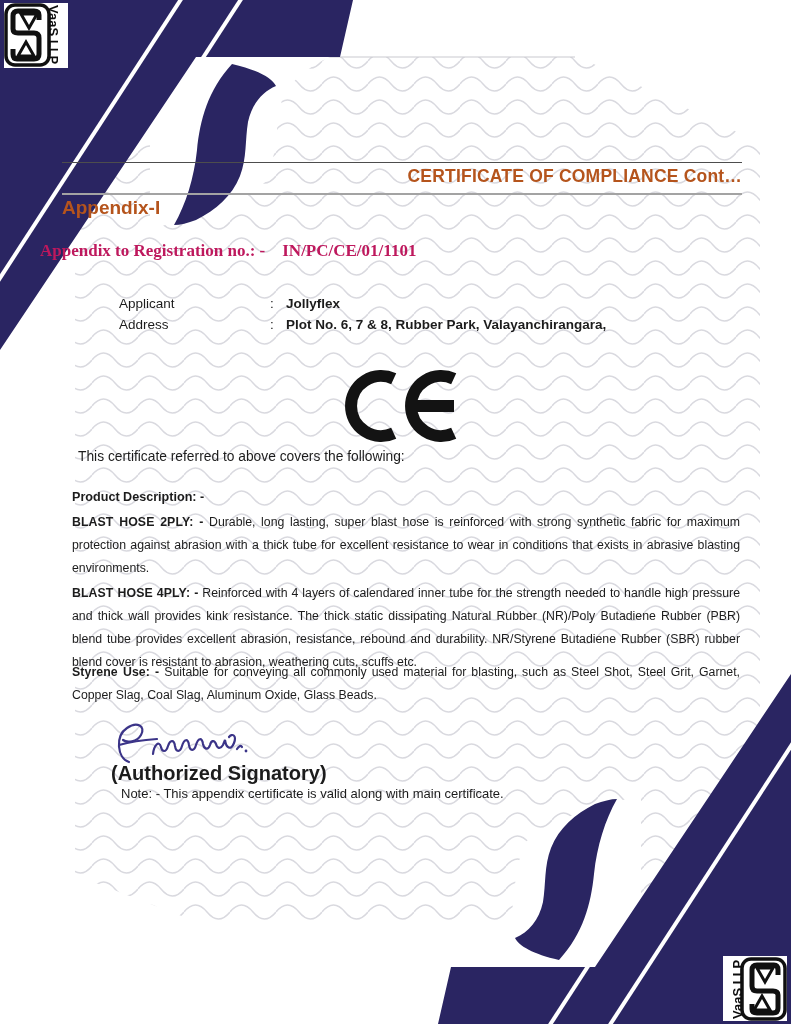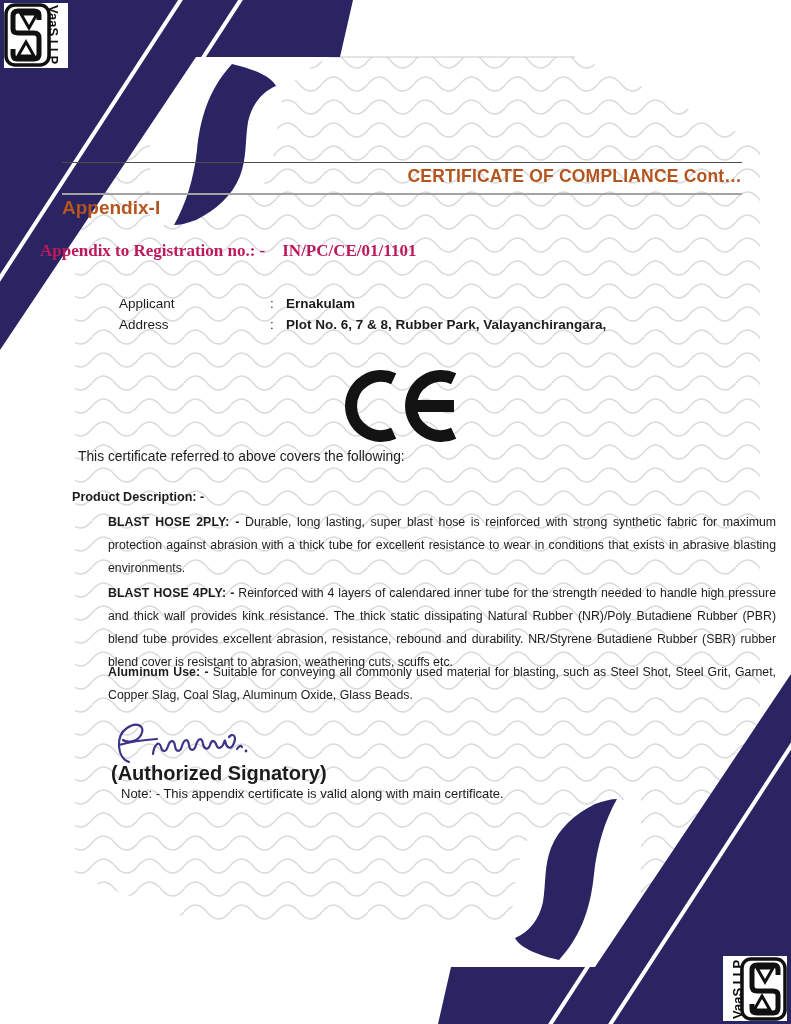--- a/index.html
+++ b/index.html
@@ -23,21 +23,21 @@
   }
   .regline{
     left:40px;width:711px;top:241px;text-align:left;
     font-size:17px;font-weight:bold;white-space:pre;color:#be185d;font-family:Liberation Serif, serif;
   }
   .kv{left:82px;font-size:13.5px;line-height:21px;display:flex;}
   .kv .k{width:151px;flex:0 0 151px;margin-left:37px;}
   .kv .c{width:16px;flex:0 0 16px;}
   .kv .v{font-weight:bold;}
   .intro{left:78px;top:449px;font-size:13.8px;}
-  .para{left:72px;width:668px;font-size:12.3px;line-height:23px;text-align:justify;margin-left:36px;}
+  .para{left:72px;width:668px;font-size:12.3px;line-height:23px;text-align:justify;}
   .para b{letter-spacing:.1px;}
   .heading{left:72px;top:490px;font-size:12.6px;font-weight:bold;}
   .authsig{left:111px;top:762px;font-size:20px;font-weight:bold;}
   .note{left:121px;top:786px;font-size:13px;}
 </style>
 </head>
 <body>
 
 <div class="page">
 
@@ -111,34 +111,34 @@
     <div class="rule abs" style="top:162px"></div>
     <div class="abs title">CERTIFICATE OF COMPLIANCE Cont…</div>
     <div class="rule light abs" style="top:193px"></div>
     <div class="abs subtitle">Appendix-I</div>
 
     <div class="abs regline">Appendix to Registration no.: -    IN/PC/CE/01/1101</div>
 
     <div class="abs kv" style="top:293px">
       <span class="k">Applicant</span>
       <span class="c">:</span>
-      <span class="v">Ernakulam</span>
+      <span class="v">Jollyflex</span>
     </div>
     <div class="abs kv" style="top:314px">
       <span class="k">Address</span>
       <span class="c">:</span>
       <span class="v">Plot No. 6, 7 &amp; 8, Rubber Park, Valayanchirangara,</span>
     </div>
 
     <div class="abs intro">This certificate referred to above covers the following:</div>
 
     <div class="abs heading">Product Description: -</div>
 
     <div class="abs para" style="top:511px"><b>BLAST HOSE 2PLY: -</b><span> Durable, long lasting, super blast hose is reinforced with strong synthetic fabric for maximum protection against abrasion with a thick tube for excellent resistance to wear in conditions that exists in abrasive blasting environments.</span></div>
 
     <div class="abs para" style="top:582px"><b>BLAST HOSE 4PLY: -</b><span> Reinforced with 4 layers of calendared inner tube for the strength needed to handle high pressure and thick wall provides kink resistance. The thick static dissipating Natural Rubber (NR)/Poly Butadiene Rubber (PBR) blend tube provides excellent abrasion, resistance, rebound and durability. NR/Styrene Butadiene Rubber (SBR) rubber blend cover is resistant to abrasion, weathering cuts, scuffs etc.</span></div>
 
-    <div class="abs para" style="top:661px"><b>Aluminum Use: -</b><span> Suitable for conveying all commonly used material for blasting, such as Steel Shot, Steel Grit, Garnet, Copper Slag, Coal Slag, Aluminum Oxide, Glass Beads.</span></div>
+    <div class="abs para" style="top:661px"><b>Styrene Use: -</b><span> Suitable for conveying all commonly used material for blasting, such as Steel Shot, Steel Grit, Garnet, Copper Slag, Coal Slag, Aluminum Oxide, Glass Beads.</span></div>
 
     <div class="abs authsig">(Authorized Signatory)</div>
     <div class="abs note">Note: - This appendix certificate is valid along with main certificate.</div>
   </div>
 </div>
 
 </body></html>

